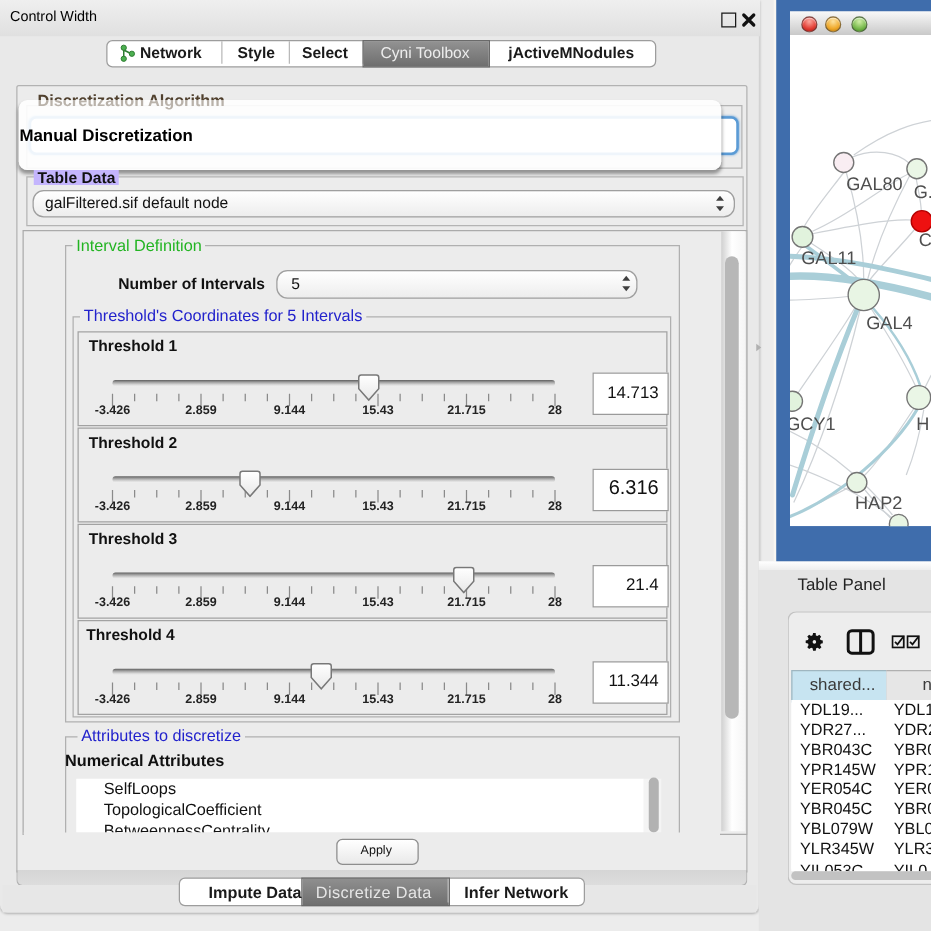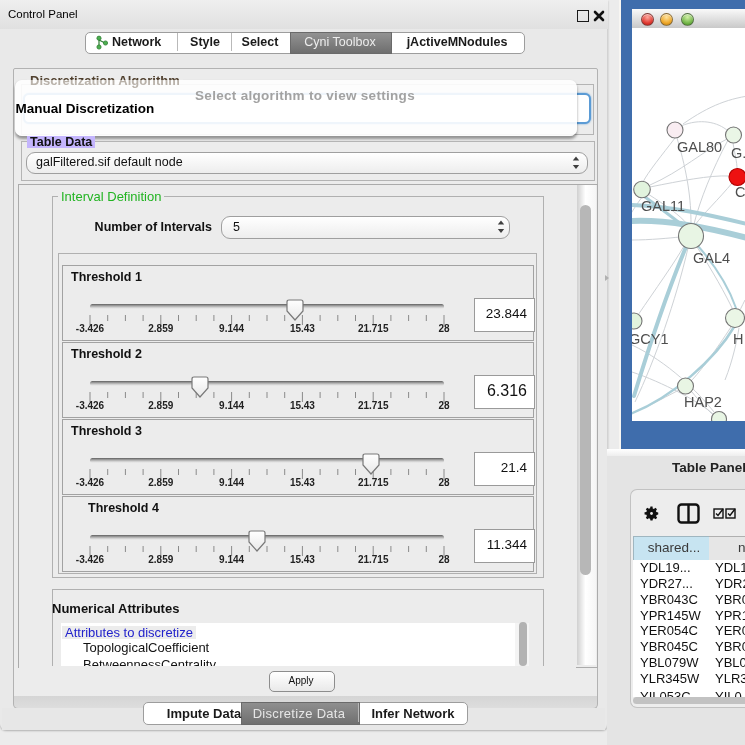--- a/index.html
+++ b/index.html
@@ -4,21 +4,21 @@
 html,body{margin:0;padding:0;}
 body{font-family:"Liberation Sans",sans-serif;}
 #root{position:relative;width:745px;height:745px;background:#ececec;overflow:hidden;}
 .abs{position:absolute;}
 .txt{position:absolute;white-space:nowrap;}
 </style></head><body>
 <div id="root">
 
 <div class="abs" style="left:0px;top:0px;width:607px;height:730px;background:#e9e9e9;border-radius:0 0 6px 6px;box-shadow:0 1px 2px rgba(0,0,0,0.25);border-right:1px solid #d2d2d2;"></div>
 <div class="abs" style="left:0px;top:0px;width:608px;height:29px;background:linear-gradient(#efefef,#e0e0e0);"></div>
-<div class="txt" style="left:8px;top:9.2px;font-size:11.5px;color:#000;font-weight:normal;line-height:11.5px;">Control Panel</div>
+<div class="txt" style="left:8px;top:9.2px;font-size:11.5px;color:#000;font-weight:normal;line-height:11.5px;">Control Width</div>
 <div class="abs" style="left:577px;top:10px;width:10px;height:10px;border:1.5px solid #1a1a1a;background:transparent;"></div>
 <svg class="abs" style="left:592px;top:9px" width="14" height="14" viewBox="0 0 14 14">
       <path d="M3 3 L11 11 M11 3 L3 11" stroke="#111" stroke-width="2.6" stroke-linecap="round"></path>
     </svg>
 <div class="abs" style="left:85px;top:32px;width:438px;height:20px;background:#fff;border:1px solid #9d9d9d;border-radius:5px;"></div>
 <div class="abs" style="left:177px;top:33px;width:1px;height:18px;background:#b9b9b9;"></div>
 <div class="abs" style="left:231px;top:33px;width:1px;height:18px;background:#b9b9b9;"></div>
 <div class="abs" style="left:290px;top:33px;width:1px;height:18px;background:#b9b9b9;"></div>
 <div class="abs" style="left:290px;top:32px;width:100px;height:20px;background:linear-gradient(#929292,#6e6e6e);border:1px solid #6a6a6a;"></div>
 <svg class="abs" style="left:96px;top:35px" width="13" height="15" viewBox="0 0 13 15">
@@ -37,21 +37,20 @@
 <div class="abs" style="left:2px;top:708px;width:603px;height:22px;background:#e7e7e7;"></div>
 <div class="abs" style="left:21px;top:84px;width:571px;height:49px;border:1px solid #b4b4b4;"></div>
 <div class="abs" style="left:24px;top:71px;width:190px;height:8.5px;overflow:hidden;z-index:4;">
       <div class="txt" style="left:3px;top:1.5px;font-size:13px;font-weight:bold;color:#50402e;background:#ececec;padding:0 3px;">Discretization Algorithm</div>
     </div>
 <div class="abs" style="left:24px;top:79.5px;width:190px;height:8px;overflow:hidden;z-index:4;">
       <div class="txt" style="left:6px;top:-7px;font-size:13px;font-weight:bold;color:#b9b2aa;">Discretization Algorithm</div>
     </div>
 <div class="abs" style="left:23px;top:93px;width:564px;height:27px;border:2.5px solid #5b9bd5;border-radius:6px;background:#fff;box-shadow:0 0 2px #5b9bd5;"></div>
 <div class="abs" style="left:15px;top:80px;width:562px;height:56px;background:rgba(255,255,255,0.9);border-radius:7px;box-shadow:0 2.5px 3px rgba(0,0,0,0.38);"></div>
-<div class="txt" style="left:305px;top:89.2px;transform:translateX(-50%);font-size:13.5px;color:#a2a2a2;font-weight:600;line-height:13.5px;z-index:5;letter-spacing:0.3px;">Select algorithm to view settings</div>
 <div class="txt" style="left:15.5px;top:101.8px;font-size:13.5px;color:#000;font-weight:bold;line-height:13.5px;z-index:5;">Manual Discretization</div>
 <div class="abs" style="left:21px;top:141px;width:572px;height:38px;border:1px solid #b4b4b4;"></div>
 <div class="txt" style="left:27px;top:135.8px;font-size:12.5px;color:#111;font-weight:600;line-height:12.5px;background:#c4b5fd;padding:0 3px;z-index:3;">Table Data</div>
 <div class="abs" style="left:26px;top:152px;width:560px;height:20px;background:linear-gradient(#ffffff,#ededed);border:1px solid #9f9f9f;border-radius:9px;"></div>
 <div class="txt" style="left:36px;top:156.2px;font-size:12.5px;color:#111;font-weight:normal;line-height:12.5px;">galFiltered.sif default node</div>
 <svg class="abs" style="left:570px;top:154px" width="12" height="17" viewBox="0 0 12 17">
       <path d="M6 2.5 L9.2 6.5 L2.8 6.5 Z" fill="#3f3f3f"></path>
       <path d="M6 15 L9.2 11 L2.8 11 Z" fill="#3f3f3f"></path>
     </svg>
 <div class="abs" style="left:18px;top:184px;width:578px;height:482px;border:1px solid #ababab;background:#ececec;"></div>
@@ -60,20 +59,21 @@
 <div class="abs" style="left:52px;top:196px;width:490px;height:380px;border:1px solid #b0b0b0;"></div>
 <div class="txt" style="left:58px;top:189.5px;font-size:13px;color:#22b422;font-weight:normal;line-height:13px;background:#ececec;padding:0 3px;z-index:3;">Interval Definition</div>
 <div class="txt" style="left:212px;top:220.8px;transform:translateX(-100%);font-size:12.5px;color:#111;font-weight:bold;line-height:12.5px;">Number of Intervals</div>
 <div class="abs" style="left:221px;top:216px;width:287px;height:21px;background:linear-gradient(#ffffff,#ededed);border:1px solid #9f9f9f;border-radius:9px;"></div>
 <div class="txt" style="left:233px;top:220.8px;font-size:12.5px;color:#111;font-weight:normal;line-height:12.5px;">5</div>
 <svg class="abs" style="left:495px;top:218px" width="12" height="17" viewBox="0 0 12 17">
       <path d="M6 2.5 L9.2 6.5 L2.8 6.5 Z" fill="#3f3f3f"></path>
       <path d="M6 15 L9.2 11 L2.8 11 Z" fill="#3f3f3f"></path>
     </svg>
 <div class="abs" style="left:58px;top:253px;width:477px;height:319px;border:1px solid #b0b0b0;"></div>
+<div class="txt" style="left:64px;top:245.5px;font-size:13px;color:#2222cc;font-weight:normal;line-height:13px;background:#ececec;padding:0 3px;z-index:3;">Threshold's Coordinates for 5 Intervals</div>
 <div class="abs" style="left:62px;top:265px;width:470px;height:74px;border:1px solid #a2a2a2;background:#ececec;"></div>
 <div class="txt" style="left:71px;top:270.8px;font-size:12.5px;color:#111;font-weight:bold;line-height:12.5px;">Threshold 1</div>
 <div class="abs" style="left:90px;top:304px;width:354px;height:5px;background:linear-gradient(#5f5f5f,#a8a8a8 40%,#d9d9d9 75%,#eeeeee);border-radius:3px;"></div>
 <svg class="abs" style="left:0;top:0" width="600" height="745" viewBox="0 0 600 745" pointer-events="none">
       <line x1="90.0" y1="315" x2="90.0" y2="325" stroke="#8a8a8a" stroke-width="1"></line>
       <line x1="107.7" y1="315" x2="107.7" y2="321" stroke="#8a8a8a" stroke-width="1"></line>
       <line x1="125.4" y1="315" x2="125.4" y2="321" stroke="#8a8a8a" stroke-width="1"></line>
       <line x1="143.1" y1="315" x2="143.1" y2="321" stroke="#8a8a8a" stroke-width="1"></line>
       <line x1="160.8" y1="315" x2="160.8" y2="325" stroke="#8a8a8a" stroke-width="1"></line>
       <line x1="178.5" y1="315" x2="178.5" y2="321" stroke="#8a8a8a" stroke-width="1"></line>
@@ -102,21 +102,21 @@
 <svg class="abs" style="left:286px;top:299px" width="18" height="22" viewBox="0 0 18 22">
       <path d="M3 1 L15 1 Q17 1 17 3 L17 12 L9 21 L1 12 L1 3 Q1 1 3 1 Z" fill="url(#tg1)" stroke="#787878" stroke-width="1.2"></path>
       <defs>
         <linearGradient id="tg1" x1="0" y1="0" x2="0" y2="1">
           <stop offset="0" stop-color="#ffffff"></stop>
           <stop offset="1" stop-color="#e8e8e8"></stop>
         </linearGradient>
       </defs>
     </svg>
 <div class="abs" style="left:474px;top:298px;width:59px;height:32px;background:#fff;border:1.5px solid #9a9a9a;"></div>
-<div class="txt" style="left:527px;top:307.2px;transform:translateX(-100%);font-size:13.5px;color:#111;font-weight:normal;line-height:13.5px;">23.844</div>
+<div class="txt" style="left:527px;top:307.2px;transform:translateX(-100%);font-size:13.5px;color:#111;font-weight:normal;line-height:13.5px;">14.713</div>
 <div class="abs" style="left:62px;top:342px;width:470px;height:74px;border:1px solid #a2a2a2;background:#ececec;"></div>
 <div class="txt" style="left:71px;top:347.8px;font-size:12.5px;color:#111;font-weight:bold;line-height:12.5px;">Threshold 2</div>
 <div class="abs" style="left:90px;top:381px;width:354px;height:5px;background:linear-gradient(#5f5f5f,#a8a8a8 40%,#d9d9d9 75%,#eeeeee);border-radius:3px;"></div>
 <svg class="abs" style="left:0;top:0" width="600" height="745" viewBox="0 0 600 745" pointer-events="none">
       <line x1="90.0" y1="392" x2="90.0" y2="402" stroke="#8a8a8a" stroke-width="1"></line>
       <line x1="107.7" y1="392" x2="107.7" y2="398" stroke="#8a8a8a" stroke-width="1"></line>
       <line x1="125.4" y1="392" x2="125.4" y2="398" stroke="#8a8a8a" stroke-width="1"></line>
       <line x1="143.1" y1="392" x2="143.1" y2="398" stroke="#8a8a8a" stroke-width="1"></line>
       <line x1="160.8" y1="392" x2="160.8" y2="402" stroke="#8a8a8a" stroke-width="1"></line>
       <line x1="178.5" y1="392" x2="178.5" y2="398" stroke="#8a8a8a" stroke-width="1"></line>
@@ -190,21 +190,21 @@
       <defs>
         <linearGradient id="tg3" x1="0" y1="0" x2="0" y2="1">
           <stop offset="0" stop-color="#ffffff"></stop>
           <stop offset="1" stop-color="#e8e8e8"></stop>
         </linearGradient>
       </defs>
     </svg>
 <div class="abs" style="left:474px;top:452px;width:59px;height:32px;background:#fff;border:1.5px solid #9a9a9a;"></div>
 <div class="txt" style="left:527px;top:461.2px;transform:translateX(-100%);font-size:13.5px;color:#111;font-weight:normal;line-height:13.5px;">21.4</div>
 <div class="abs" style="left:62px;top:496px;width:470px;height:74px;border:1px solid #a2a2a2;background:#ececec;"></div>
-<div class="txt" style="left:88px;top:501.8px;font-size:12.5px;color:#111;font-weight:bold;line-height:12.5px;">Threshold 4</div>
+<div class="txt" style="left:69px;top:501.8px;font-size:12.5px;color:#111;font-weight:bold;line-height:12.5px;">Threshold 4</div>
 <div class="abs" style="left:90px;top:535px;width:354px;height:5px;background:linear-gradient(#5f5f5f,#a8a8a8 40%,#d9d9d9 75%,#eeeeee);border-radius:3px;"></div>
 <svg class="abs" style="left:0;top:0" width="600" height="745" viewBox="0 0 600 745" pointer-events="none">
       <line x1="90.0" y1="546" x2="90.0" y2="556" stroke="#8a8a8a" stroke-width="1"></line>
       <line x1="107.7" y1="546" x2="107.7" y2="552" stroke="#8a8a8a" stroke-width="1"></line>
       <line x1="125.4" y1="546" x2="125.4" y2="552" stroke="#8a8a8a" stroke-width="1"></line>
       <line x1="143.1" y1="546" x2="143.1" y2="552" stroke="#8a8a8a" stroke-width="1"></line>
       <line x1="160.8" y1="546" x2="160.8" y2="556" stroke="#8a8a8a" stroke-width="1"></line>
       <line x1="178.5" y1="546" x2="178.5" y2="552" stroke="#8a8a8a" stroke-width="1"></line>
       <line x1="196.2" y1="546" x2="196.2" y2="552" stroke="#8a8a8a" stroke-width="1"></line>
       <line x1="213.9" y1="546" x2="213.9" y2="552" stroke="#8a8a8a" stroke-width="1"></line>
@@ -233,21 +233,21 @@
       <defs>
         <linearGradient id="tg4" x1="0" y1="0" x2="0" y2="1">
           <stop offset="0" stop-color="#ffffff"></stop>
           <stop offset="1" stop-color="#e8e8e8"></stop>
         </linearGradient>
       </defs>
     </svg>
 <div class="abs" style="left:474px;top:529px;width:59px;height:32px;background:#fff;border:1.5px solid #9a9a9a;"></div>
 <div class="txt" style="left:527px;top:538.2px;transform:translateX(-100%);font-size:13.5px;color:#111;font-weight:normal;line-height:13.5px;">11.344</div>
 <div class="abs" style="left:52px;top:589px;width:490px;height:100px;border:1px solid #b0b0b0;"></div>
-<div class="txt" style="left:62px;top:581.5px;font-size:13px;color:#2222cc;font-weight:normal;line-height:13px;background:#ececec;padding:0 3px;z-index:3;margin-top:44px;">Attributes to discretize</div>
+<div class="txt" style="left:62px;top:581.5px;font-size:13px;color:#2222cc;font-weight:normal;line-height:13px;background:#ececec;padding:0 3px;z-index:3;">Attributes to discretize</div>
 <div class="txt" style="left:52px;top:602.0px;font-size:13px;color:#111;font-weight:bold;line-height:13px;">Numerical Attributes</div>
 <div class="abs" style="left:61px;top:623px;width:454px;height:43px;background:#fff;overflow:hidden;"></div>
 <div class="txt" style="left:83px;top:624.0px;font-size:13px;color:#111;font-weight:normal;line-height:13px;">SelfLoops</div>
 <div class="txt" style="left:83px;top:640.5px;font-size:13px;color:#111;font-weight:normal;line-height:13px;">TopologicalCoefficient</div>
 <div class="abs" style="left:61px;top:657px;width:440px;height:9px;overflow:hidden;">
       <div class="txt" style="left:22px;top:0px;font-size:13px;color:#111;">BetweennessCentrality</div>
     </div>
 <div class="abs" style="left:515px;top:623px;width:14px;height:43px;background:#f4f4f4;"></div>
 <div class="abs" style="left:518.5px;top:622px;width:8px;height:44px;background:#b2b2b2;border-radius:4px;"></div>
 <div class="abs" style="left:19px;top:666px;width:557px;height:29px;background:#ececec;"></div>
@@ -257,21 +257,21 @@
 <div class="abs" style="left:241px;top:702px;width:117px;height:21px;background:linear-gradient(#8f8f8f,#6f6f6f);border:1px solid #6a6a6a;"></div>
 <div class="abs" style="left:358px;top:703px;width:1px;height:19px;background:#b9b9b9;"></div>
 <div class="txt" style="left:192px;top:706.5px;transform:translateX(-50%);font-size:13px;color:#1a1a1a;font-weight:600;line-height:13px;padding-left:24px;">Impute Data</div>
 <div class="txt" style="left:299px;top:706.5px;transform:translateX(-50%);font-size:13px;color:#e6e6e6;font-weight:normal;line-height:13px;letter-spacing:0.3px;">Discretize Data</div>
 <div class="txt" style="left:413px;top:706.5px;transform:translateX(-50%);font-size:13px;color:#1a1a1a;font-weight:600;line-height:13px;">Infer Network</div>
 <svg class="abs" style="left:604px;top:274px" width="6" height="8" viewBox="0 0 6 8">
       <path d="M1 1 L5 4 L1 7 Z" fill="#b0b0b0"></path>
     </svg>
 <div class="abs" style="left:607px;top:449px;width:138px;height:296px;background:#e4e4e4;"></div>
 <div class="abs" style="left:607px;top:449px;width:138px;height:7px;background:linear-gradient(#ffffff,#eeeeee);"></div>
-<div class="txt" style="left:638px;top:461.2px;font-size:13.5px;color:#222;font-weight:bold;line-height:13.5px;margin-left:34px;">Table Panel</div>
+<div class="txt" style="left:638px;top:461.2px;font-size:13.5px;color:#222;font-weight:normal;line-height:13.5px;">Table Panel</div>
 <div class="abs" style="left:630px;top:489px;width:130px;height:217px;background:#ededed;border:1px solid #c2c2c2;border-radius:7px 0 0 7px;border-right:none;"></div>
 <svg class="abs" style="left:643px;top:505px" width="17" height="17" viewBox="0 0 24 24">
 <path fill="#111" d="M12 8.5a3.5 3.5 0 100 7 3.5 3.5 0 000-7zm9.5 5v-3l-2.6-.5a7 7 0 00-.7-1.7l1.5-2.2-2.1-2.1-2.2 1.5a7 7 0 00-1.7-.7L13.5 2h-3l-.5 2.6a7 7 0 00-1.7.7L6.1 3.9 4 6l1.5 2.2a7 7 0 00-.7 1.7l-2.6.5v3l2.6.5a7 7 0 00.7 1.7L4 18l2.1 2.1 2.2-1.5a7 7 0 001.7.7l.5 2.6h3l.5-2.6a7 7 0 001.7-.7l2.2 1.5 2.1-2.1-1.5-2.2a7 7 0 00.7-1.7z"></path>
 <circle cx="12" cy="12" r="2" fill="#ededed"></circle>
     </svg>
 <svg class="abs" style="left:677px;top:503px" width="23" height="21" viewBox="0 0 23 21">
       <rect x="1.5" y="1.5" width="20" height="18" rx="3" fill="none" stroke="#111" stroke-width="2.4"></rect>
       <line x1="11.5" y1="1.5" x2="11.5" y2="19.5" stroke="#111" stroke-width="2.4"></line>
     </svg>
 <svg class="abs" style="left:713px;top:508px" width="11" height="11" viewBox="0 0 11 11">

